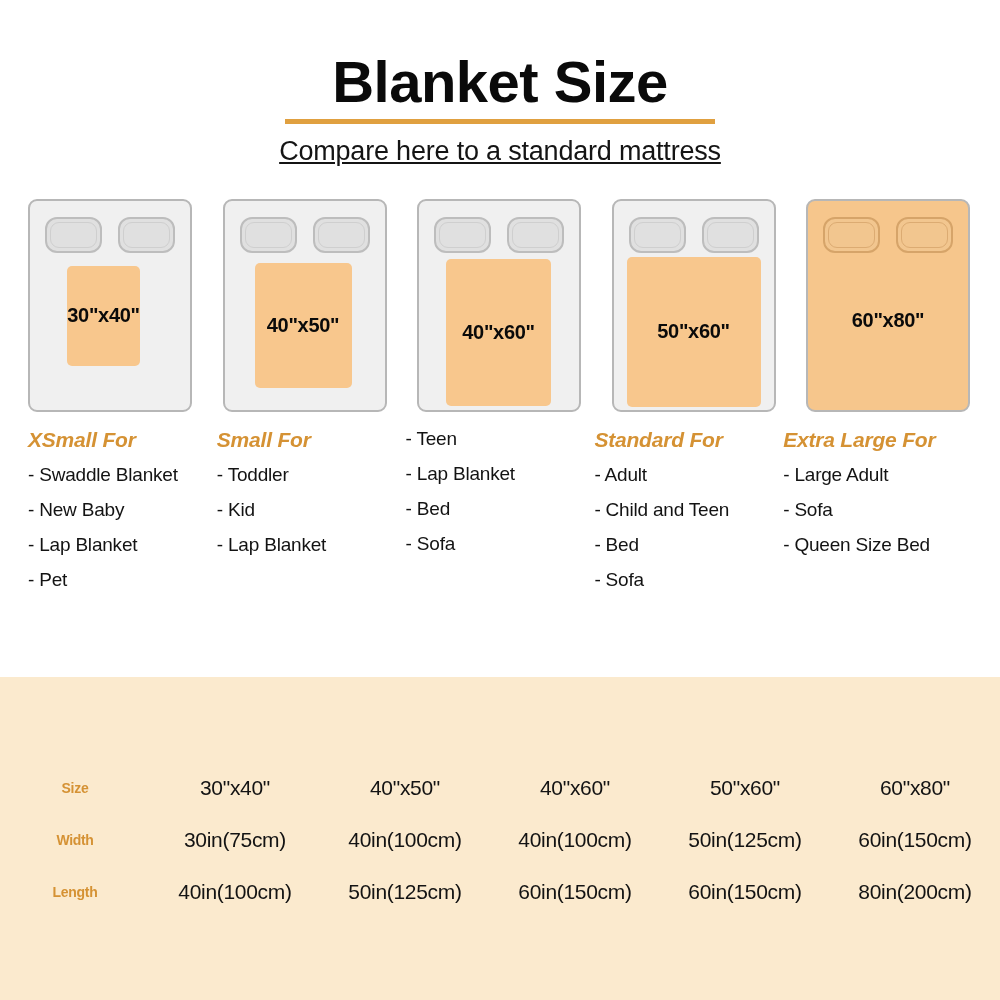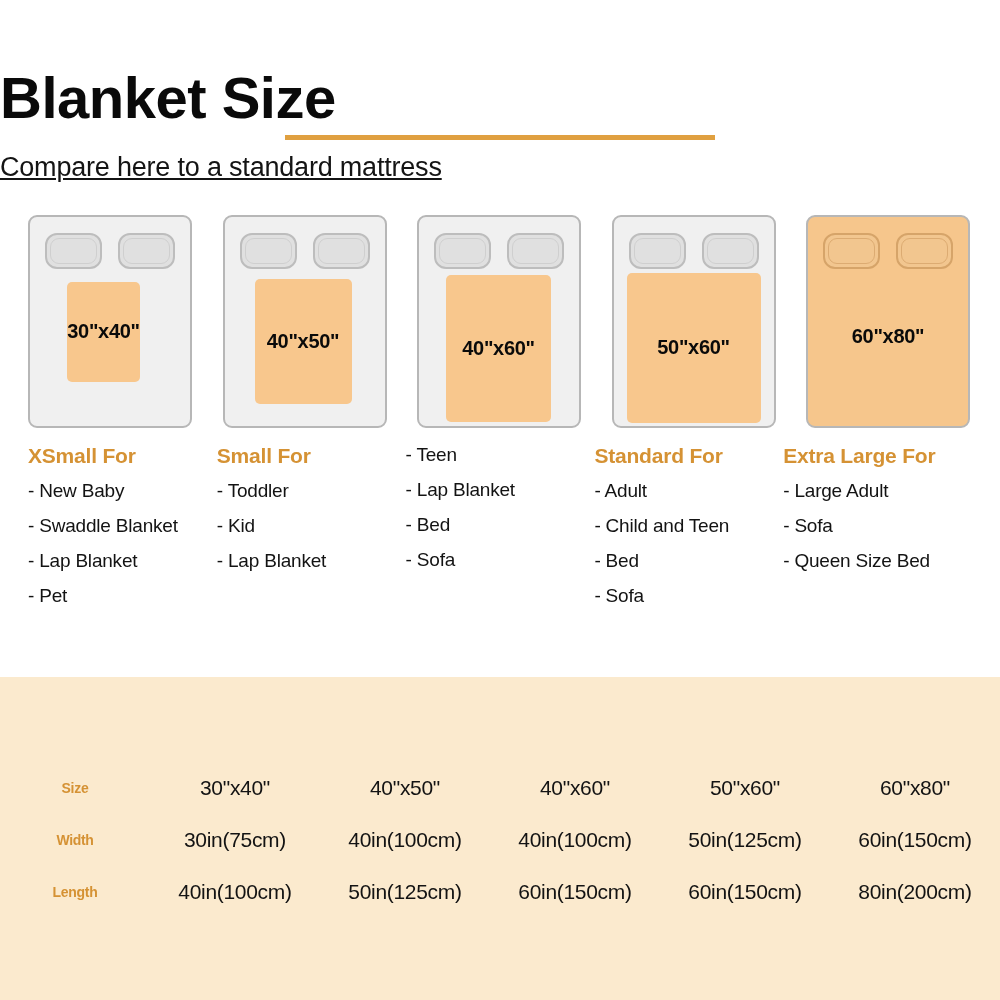--- a/index.html
+++ b/index.html
@@ -10,22 +10,22 @@
     width: 1000px;
     height: 1000px;
     background: #ffffff;
     font-family: "Liberation Sans", sans-serif;
     overflow: hidden;
     position: relative;
   }
 
   
   #header {
-    text-align: left;
-    padding-top: 68px;
+    text-align: center;
+    padding-top: 52px;
   }
   #title {
     font-size: 58px;
     font-weight: bold;
     color: #0a0a0a;
     letter-spacing: -0.5px;
     line-height: 1.05;
     display: inline-block;
   }
   #title-underline {
@@ -119,20 +119,21 @@
     margin-top: 16px;
   }
   .list-cell { width: 190px; }
   .list-heading {
     font-size: 21px;
     font-weight: bold;
     color: #d59234;
     margin-bottom: 12px;
     white-space: nowrap;
     letter-spacing: -0.2px;
+    font-style: italic;
   }
   .list-item {
     font-size: 19px;
     color: #131313;
     margin-bottom: 13px;
     white-space: nowrap;
     letter-spacing: -0.2px;
   }
 
   
@@ -224,22 +225,22 @@
       </div>
     </div>
   </div>
 
 </div>
 
 <div id="lists-row">
 
   <div class="list-cell">
     <div class="list-heading">XSmall For</div>
+    <div class="list-item">- Swaddle Blanket</div>
     <div class="list-item">- New Baby</div>
-    <div class="list-item">- Swaddle Blanket</div>
     <div class="list-item">- Lap Blanket</div>
     <div class="list-item">- Pet</div>
   </div>
 
   <div class="list-cell">
     <div class="list-heading">Small For</div>
     <div class="list-item">- Toddler</div>
     <div class="list-item">- Kid</div>
     <div class="list-item">- Lap Blanket</div>
   </div>

